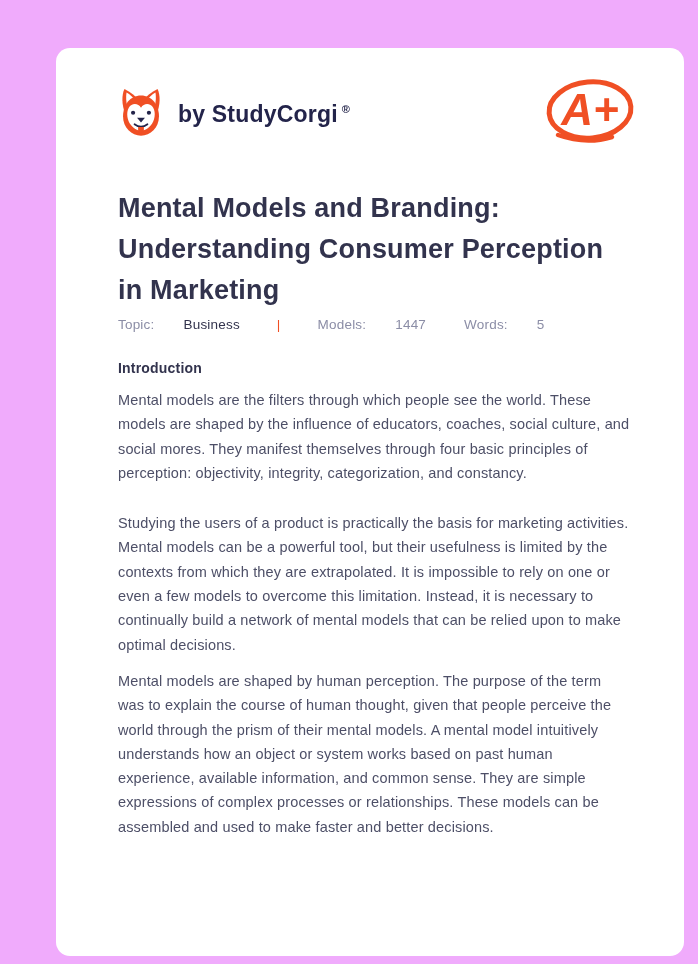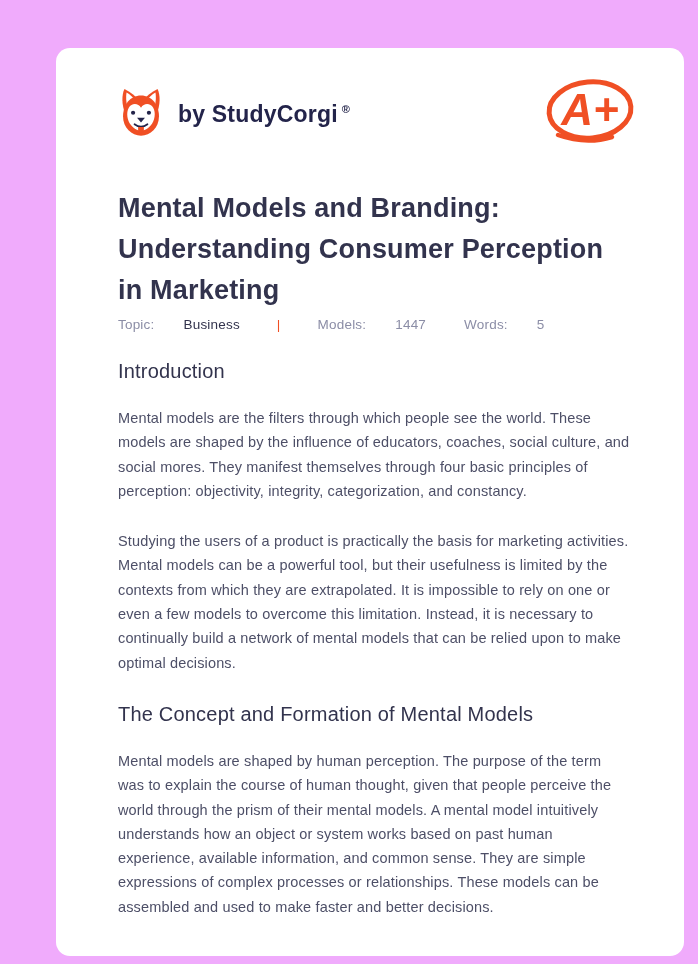--- a/index.html
+++ b/index.html
@@ -40,26 +40,26 @@
   .meta{
     display:flex;align-items:center;
     margin-top:6px;font-size:13.5px;color:#8b8da6;letter-spacing:.2px;gap:24px;
   }
   .meta .m-label{margin-right:5px;}
   .meta .m-topic{color:#32334d;font-weight:400;text-decoration:none;cursor:pointer;}
   .meta .m-sep{color:#f04f24;margin:0 13px;font-weight:400;}
   .meta .m-val{margin-right:14px;}
   .meta .m-val-last{margin-right:0;}
   h2{
-    font-size:20px;font-weight:400;color:#32334d;
+    font-size:14px;font-weight:700;color:#32334d;
     margin:28px 0 0;letter-spacing:.2px;
   }
   p{
     font-size:14.5px;line-height:24.3px;color:#4d4f67;
-    margin:23px 0 0;letter-spacing:.15px;
+    margin:12px 0 0;letter-spacing:.15px;
   }
   p + p{margin-top:26px;}
 </style>
 </head>
 <body>
 
 <div class="page">
   <div class="card">
 
     <header class="header">
@@ -103,19 +103,18 @@
       <span class="m-val-last">5</span>
     </div>
 
     <section>
       <h2>Introduction</h2>
       <p>Mental models are the filters through which people see the world. These models are shaped by the influence of educators, coaches, social culture, and social mores. They manifest themselves through four basic principles of perception: objectivity, integrity, categorization, and constancy.</p>
       <p>Studying the users of a product is practically the basis for marketing activities. Mental models can be a powerful tool, but their usefulness is limited by the contexts from which they are extrapolated. It is impossible to rely on one or even a few models to overcome this limitation. Instead, it is necessary to continually build a network of mental models that can be relied upon to make optimal decisions.</p>
     </section>
 
     <section>
-      <h2>The Concept and Formation of Mental Models</h2>
       <p>Mental models are shaped by human perception. The purpose of the term was to explain the course of human thought, given that people perceive the world through the prism of their mental models. A mental model intuitively understands how an object or system works based on past human experience, available information, and common sense. They are simple expressions of complex processes or relationships. These models can be assembled and used to make faster and better decisions.</p>
     </section>
 
 
   </div>
 </div>
 
 </body></html>

